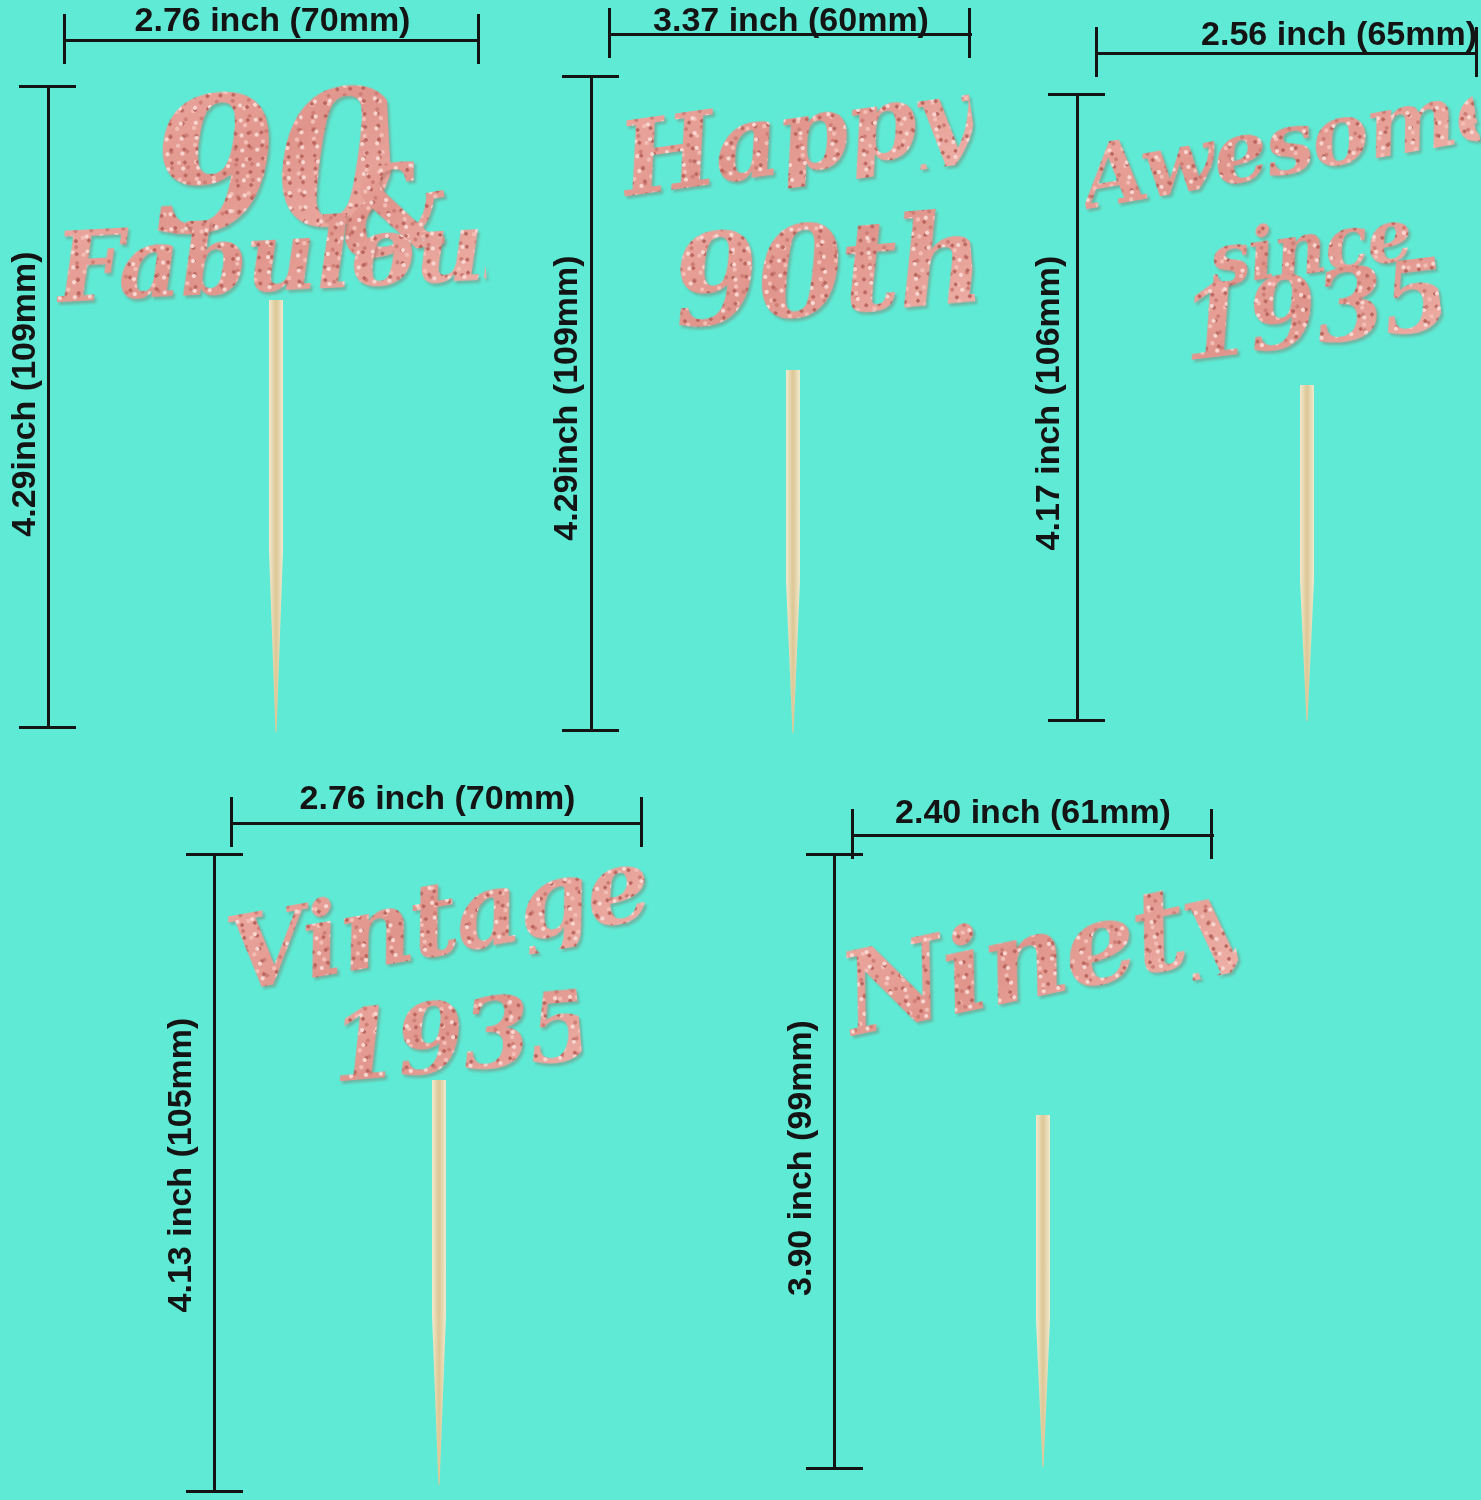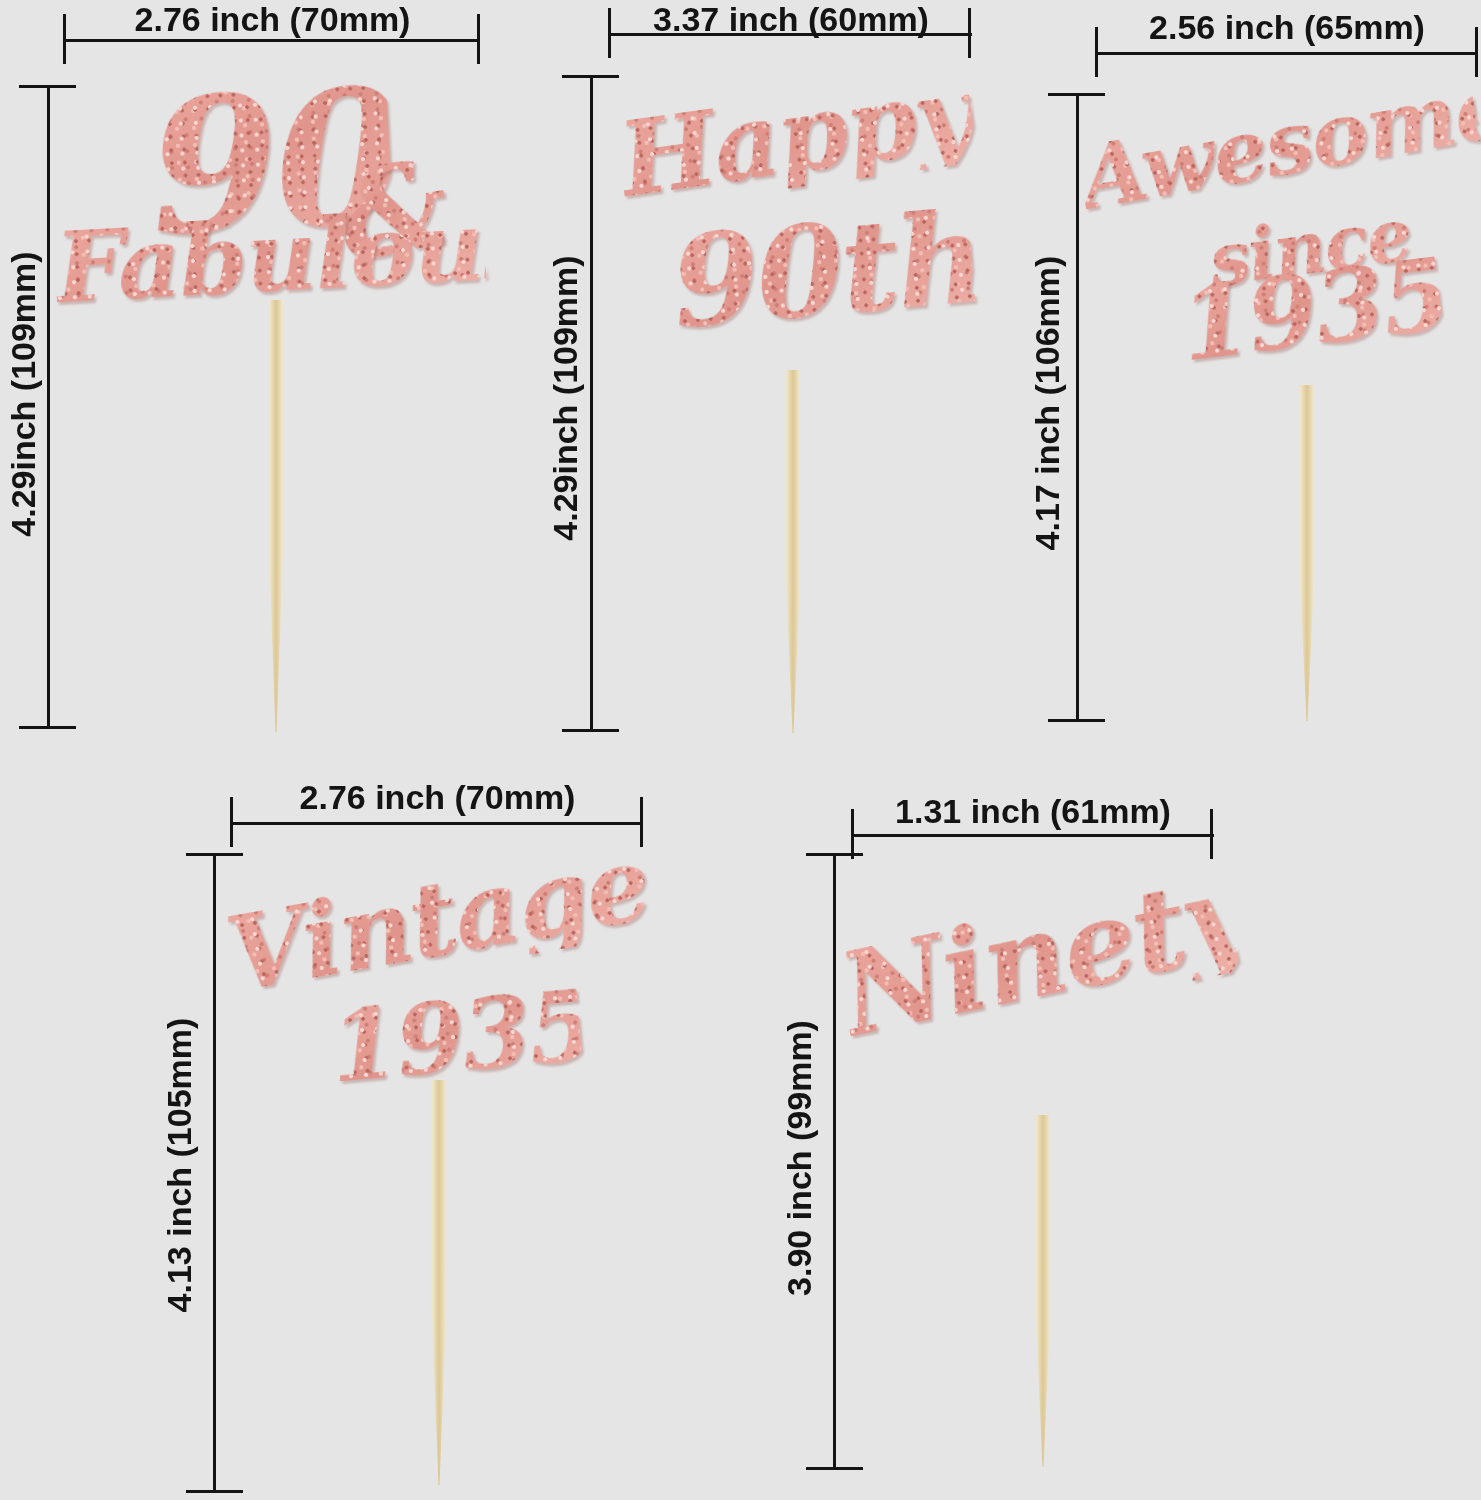--- a/index.html
+++ b/index.html
@@ -1,16 +1,16 @@
 <!DOCTYPE html>
 <html style="--dimension: #141414; --glitter-base: #e0958c; --glitter-light: #f8d7d2; --glitter-dark: #b9655d; --stick-light: #f1e9ce; --stick-dark: #dcc795;"><head>
 <meta charset="utf-8">
 <style>
   html,body{margin:0;padding:0;background:#ffffff;}
-  .canvas{position:relative;width:1481px;height:1500px;background:#e5e5e5;overflow:hidden;
+  .canvas{position:relative;width:1481px;height:1500px;background:#5eead4;overflow:hidden;
           font-family:"Liberation Sans",sans-serif;}
   .group{position:absolute;inset:0;pointer-events:none;}
 
   
   .dim-label{position:absolute;font-family:"Liberation Sans",sans-serif;font-weight:700;
              font-size:34px;color:var(--dimension,#141414);white-space:nowrap;}
   .hl{text-align:center;}
   .hline{position:absolute;height:3px;background:var(--dimension,#141414);}
   .tick{position:absolute;width:3px;height:50px;background:var(--dimension,#141414);}
   .vline{position:absolute;width:3px;background:var(--dimension,#141414);}
@@ -52,21 +52,21 @@
   .g2 .hline{left:610px;top:33px;width:362px;}
   .g2 .tl{left:608px;top:8px;} .g2 .tr{left:968px;top:8px;}
   .g2 .vline{left:590px;top:77px;height:654px;}
   .g2 .vbt{left:562px;top:75px;} .g2 .vbb{left:562px;top:729px;}
   .g2 .vl{left:546px;top:706px;width:616px;}
   .g2 .p0{left:618px;top:85px;width:355px;font-size:102px;transform:rotate(-8deg);}
   .g2 .p1{left:672px;top:208px;width:300px;font-size:125px;transform:rotate(-5deg);}
   .g2 .stick{left:786px;top:370px;height:363px;}
 
   
-  .g3 .hl{left:1097px;top:8px;width:380px;}
+  .g3 .hl{left:1097px;top:14px;width:380px;text-align:right;}
   .g3 .hline{left:1097px;top:52px;width:381px;}
   .g3 .tl{left:1095px;top:27px;} .g3 .tr{left:1475px;top:27px;}
   .g3 .vline{left:1076px;top:95px;height:626px;}
   .g3 .vbt{left:1048px;top:93px;} .g3 .vbb{left:1048px;top:719px;}
   .g3 .vl{left:1028px;top:702px;width:598px;}
   .g3 .p0{left:1078px;top:102px;width:400px;font-size:86px;transform:rotate(-10deg);}
   .g3 .p1{left:1192px;top:212px;width:236px;font-size:72px;transform:rotate(-8deg);}
   .g3 .p2{left:1180px;top:260px;width:260px;font-size:100px;transform:rotate(-7deg);}
   .g3 .stick{left:1300px;top:385px;height:336px;}
 
@@ -148,21 +148,21 @@
     <div class="vline"></div>
     <div class="vbar vbt"></div>
     <div class="vbar vbb"></div>
     <div class="dim-label vl">4.13 inch (105mm)</div>
     <div class="stick"></div>
     <div class="glitter p0">Vintage</div>
     <div class="glitter p1">1935</div>
   </div>
 
   <div class="group g5">
-    <div class="dim-label hl">1.31 inch (61mm)</div>
+    <div class="dim-label hl">2.40 inch (61mm)</div>
     <div class="hline"></div>
     <div class="tick tl"></div>
     <div class="tick tr"></div>
     <div class="vline"></div>
     <div class="vbar vbt"></div>
     <div class="vbar vbb"></div>
     <div class="dim-label vl">3.90 inch (99mm)</div>
     <div class="stick"></div>
     <div class="glitter p0">Ninety</div>
   </div>

